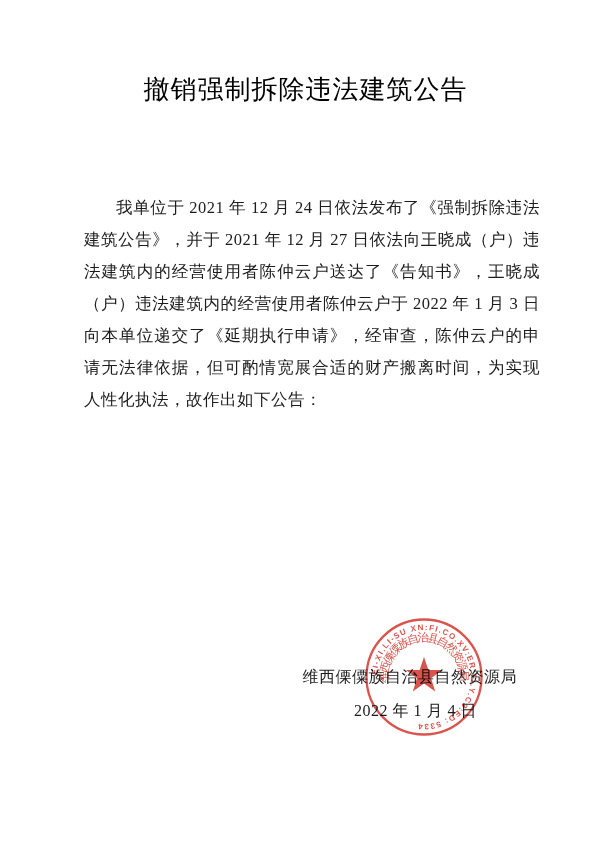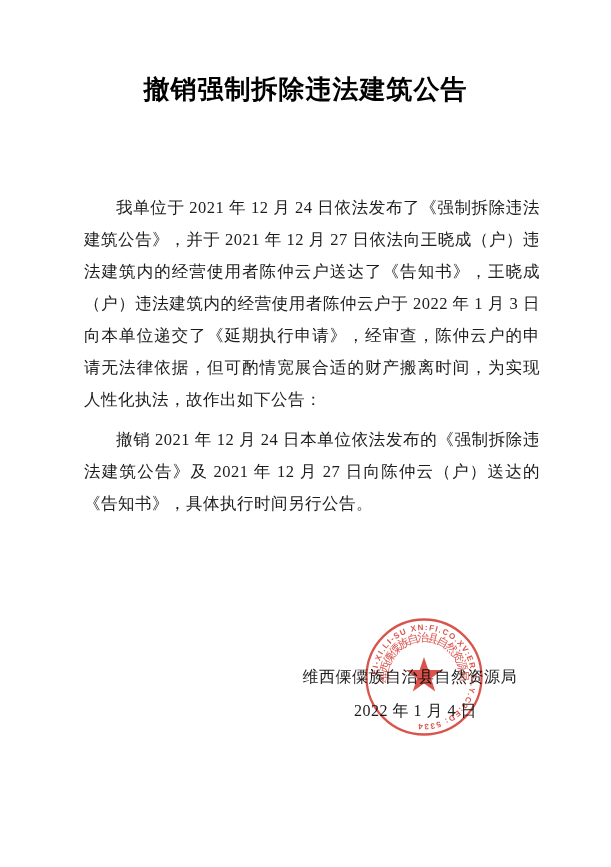--- a/index.html
+++ b/index.html
@@ -3,21 +3,21 @@
 <meta charset="utf-8">
 <style>
   html,body { margin:0; padding:0; background:#ffffff; }
   .page {
     position:relative; width:611px; height:867px; background:#ffffff;
     font-family:"Liberation Serif","DejaVu Serif",serif; color:#1c1c1c;
     overflow:hidden;
   }
   .doc-title {
     position:absolute; top:72px; left:0; width:611px;
-    text-align:center; font-size:26px; font-weight:bold; color:#000000;
+    text-align:center; font-size:26px; font-weight:normal; color:#000000;
     letter-spacing:1px; white-space:nowrap;
   }
   .doc-number {
     position:absolute; top:125px; left:76px; width:472px;
     box-sizing:border-box; padding-right:13px;
     text-align:right; font-size:15px; letter-spacing:1px; white-space:nowrap;
   }
   .doc-body {
     position:absolute; top:184px; left:76px; width:472px;
     font-size:16.5px; line-height:32px; letter-spacing:0.5px;
@@ -49,21 +49,20 @@
 </head>
 <body>
 
 <div class="page">
 
   <div class="doc-title">撤销强制拆除违法建筑公告</div>
 
 
   <div class="doc-body">
     <p>我单位于 2021 年 12 月 24 日依法发布了《强制拆除违法建筑公告》，并于 2021 年 12 月 27 日依法向王晓成（户）违法建筑内的经营使用者陈仲云户送达了《告知书》，王晓成（户）违法建筑内的经营使用者陈仲云户于 2022 年 1 月 3 日向本单位递交了《延期执行申请》，经审查，陈仲云户的申请无法律依据，但可酌情宽展合适的财产搬离时间，为实现人性化执法，故作出如下公告：</p>
-    <p>撤销 2021 年 12 月 24 日本单位依法发布的《强制拆除违法建筑公告》及 2021 年 12 月 27 日向陈仲云（户）送达的《告知书》，具体执行时间另行公告。</p>
   </div>
 
   <div class="sign-dept">维西傈僳族自治县自然资源局</div>
 
   <div class="sign-date">2022 年 1 月 4 日</div>
 
   <svg class="seal" viewBox="0 0 130 130">
     <defs>
       <path id="outerRingPath" d="M 18 65 A 47 47 0 1 1 112 65 A 47 47 0 1 1 18 65"></path>
       <path id="innerArcPath" d="M 29.5 71.25 A 36 36 0 1 1 100.5 71.25"></path>

